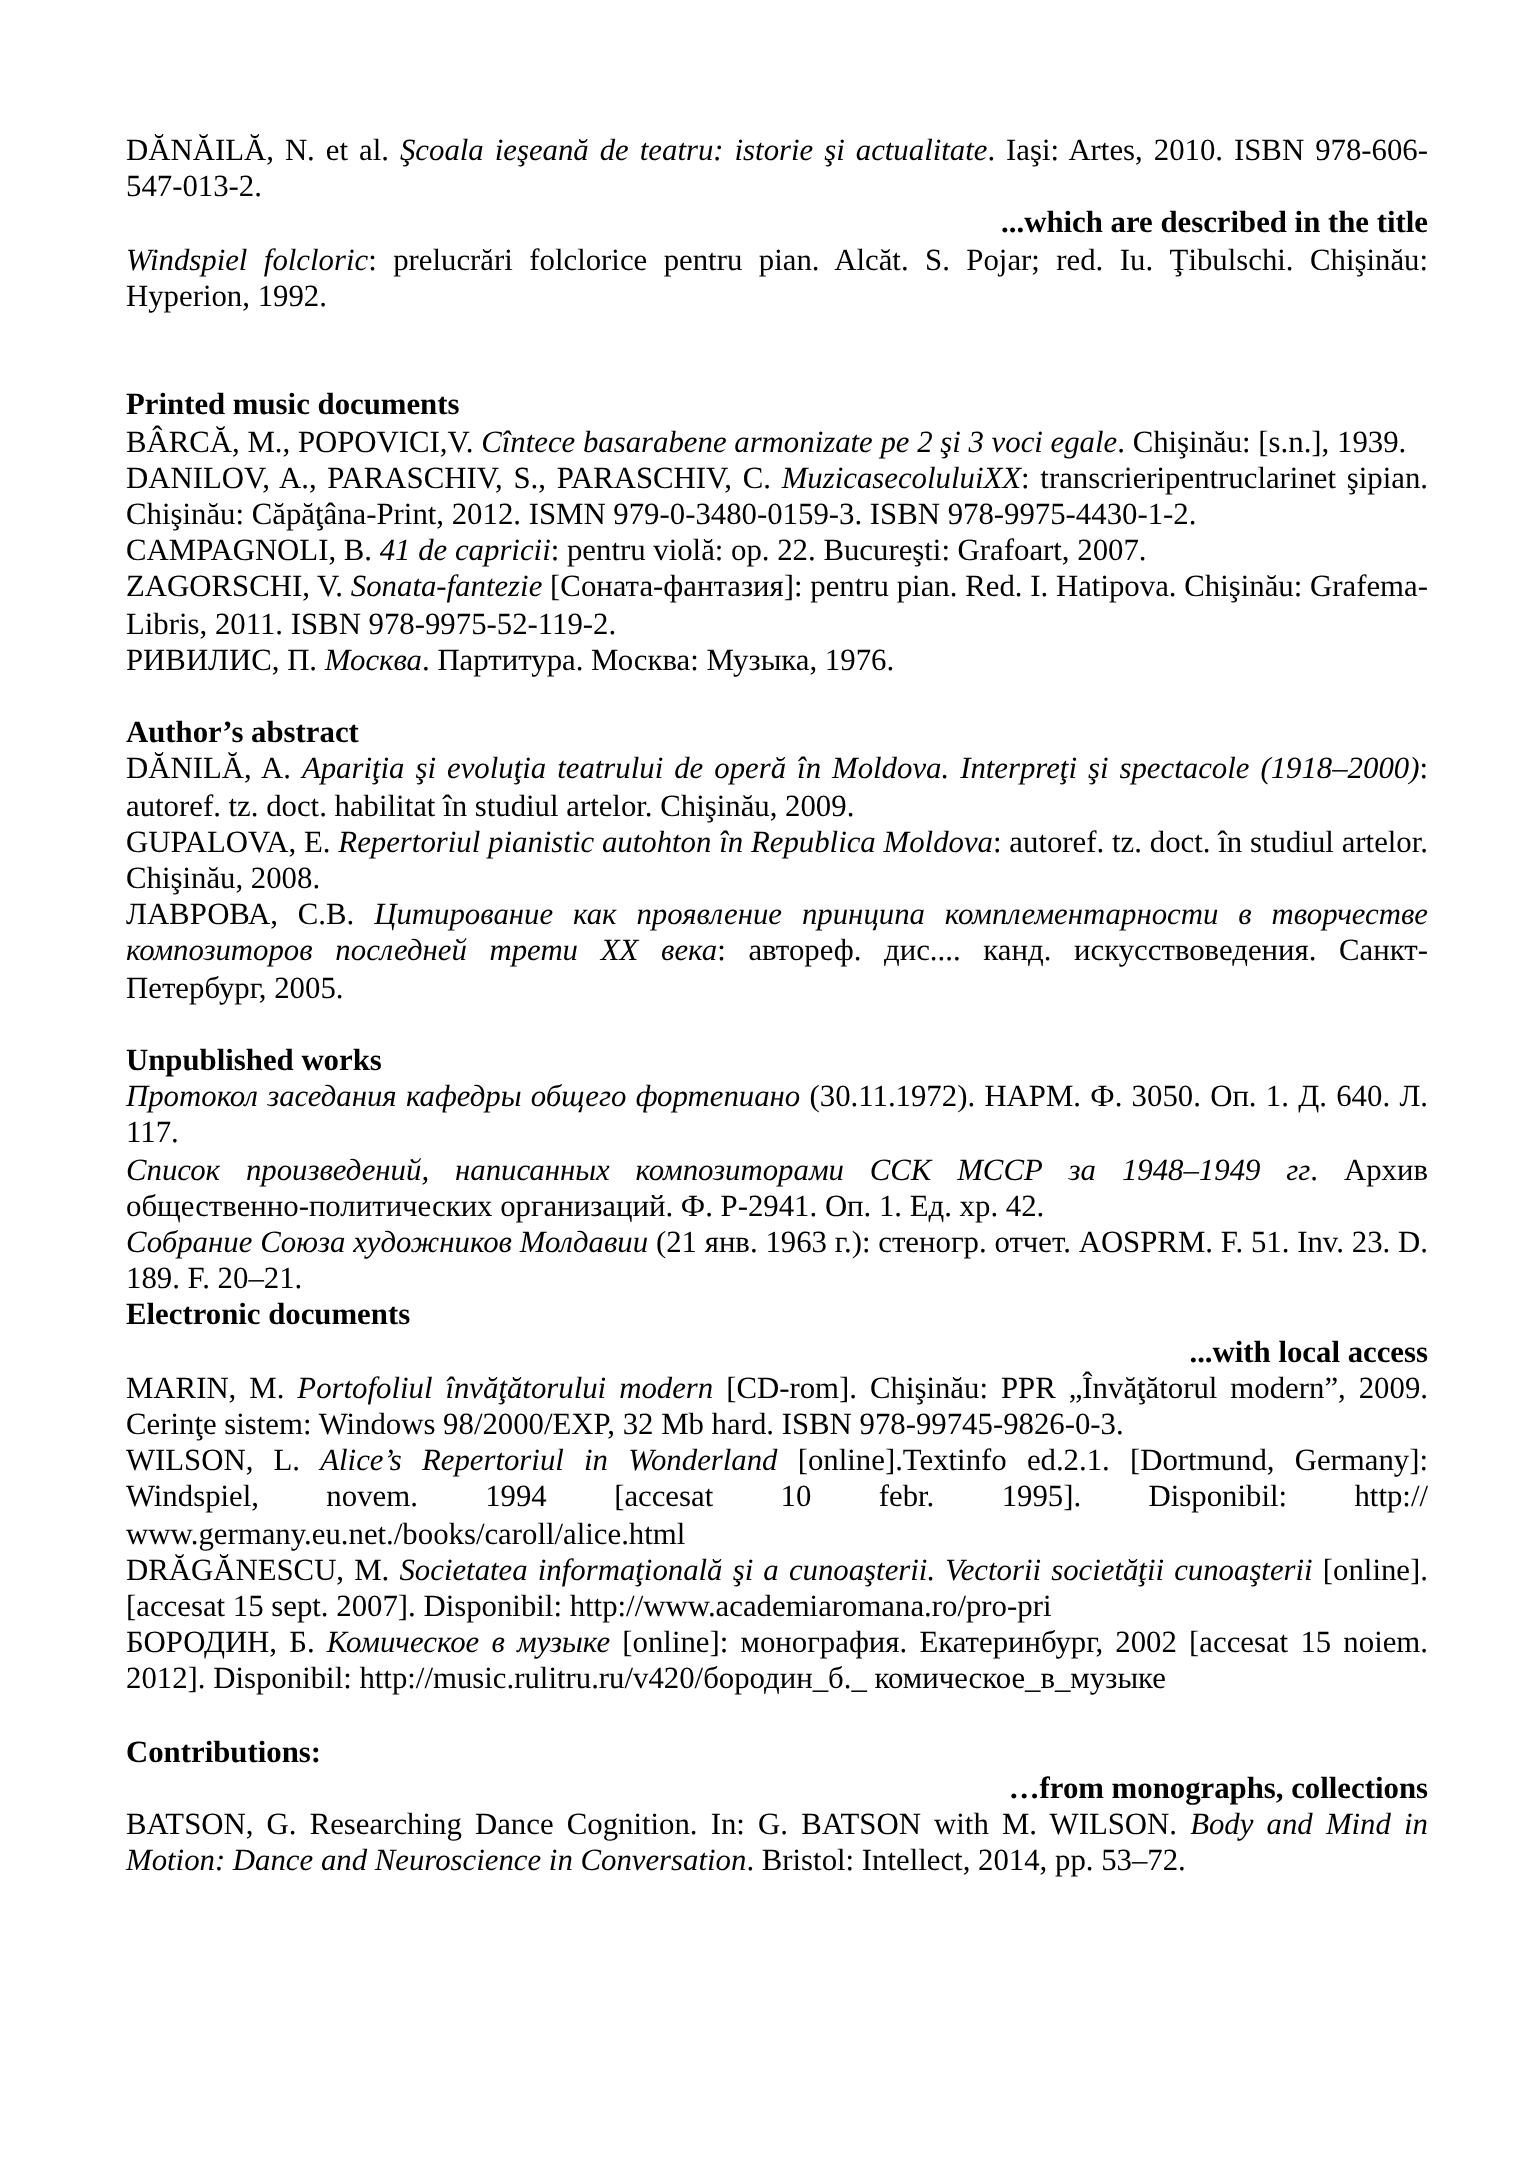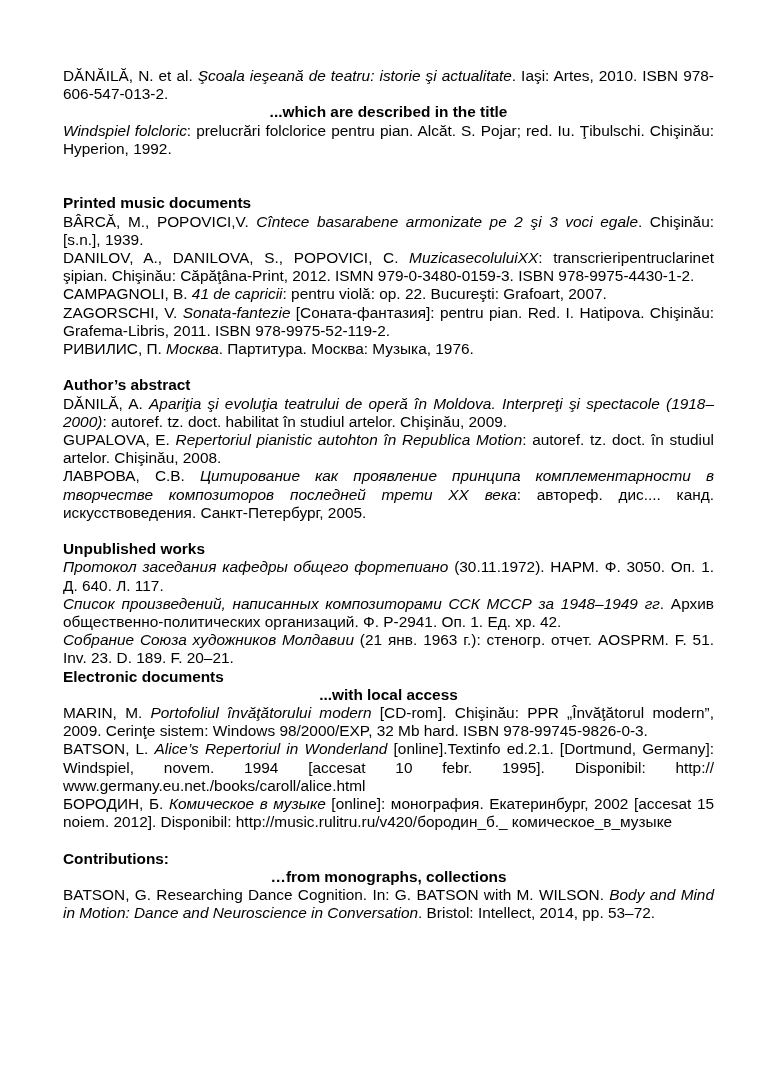--- a/index.html
+++ b/index.html
@@ -8,71 +8,72 @@
     background: #ffffff;
   }
   .page {
     position: relative;
     box-sizing: border-box;
     width: 764px;
     height: 1080px;
     background: #ffffff;
     color: #000000;
     padding: 67px 50px 20px 63px;
-    font-family: Liberation Sans, sans-serif;
+    font-family: Liberation Serif, serif;
     font-size: 15.4px;
     line-height: 18.2px;
     overflow: hidden;
   }
   .page p {
     margin: 0;
     padding: 0;
   }
   p.entry {
     text-align: justify;
     overflow-wrap: break-word;
   }
   p.heading {
     font-weight: 700;
   }
   p.subheading {
-    text-align: center;
+    text-align: right;
     font-weight: 700;
   }
   .indent { padding-left: 5px; }
   .spacer { height: 18.2px; }
   .i { font-style: italic; }
 </style>
 </head>
 <body>
 
 <main class="page">
     <p class="entry"><span>DĂNĂILĂ, N. et al. </span><span class="i">Şcoala ieşeană de teatru: istorie şi actualitate</span><span>. Iaşi: Artes, 2010. ISBN 978-606-547-013-2.</span></p>
     <p class="subheading"><span>...which are described in the title</span></p>
     <p class="entry"><span class="i">Windspiel folcloric</span><span>: prelucrări folclorice pentru pian. Alcăt. S. Pojar; red. Iu. Ţibulschi. Chişinău: Hyperion, 1992.</span></p>
     <div class="spacer"></div>
     <div class="spacer"></div>
     <p class="heading"><span>Printed music documents</span></p>
     <p class="entry"><span>BÂRCĂ, M., POPOVICI,V. </span><span class="i">Cîntece basarabene armonizate pe 2 şi 3 voci egale</span><span>. Chişinău: [s.n.], 1939.</span></p>
-    <p class="entry"><span>DANILOV, A., DANILOVA, S., POPOVICI, C. </span><span class="i">MuzicasecoluluiXX</span><span>: transcrieripentruclarinet şipian. Chişinău: Căpăţâna-Print, 2012. ISMN 979-0-3480-0159-3. ISBN 978-9975-4430-1-2.</span></p>
+    <p class="entry"><span>DANILOV, A., PARASCHIV, S., PARASCHIV, C. </span><span class="i">MuzicasecoluluiXX</span><span>: transcrieripentruclarinet şipian. Chişinău: Căpăţâna-Print, 2012. ISMN 979-0-3480-0159-3. ISBN 978-9975-4430-1-2.</span></p>
     <p class="entry"><span>CAMPAGNOLI, B. </span><span class="i">41 de capricii</span><span>: pentru violă: op. 22. Bucureşti: Grafoart, 2007.</span></p>
     <p class="entry"><span>ZAGORSCHI, V. </span><span class="i">Sonata-fantezie</span><span> [Соната-фантазия]: pentru pian. Red. I. Hatipova. Chişinău: Grafema-Libris, 2011. ISBN 978-9975-52-119-2.</span></p>
     <p class="entry"><span>РИВИЛИС, П. </span><span class="i">Москва</span><span>. Партитура. Москва: Музыка, 1976.</span></p>
     <div class="spacer"></div>
     <p class="heading"><span>Author’s abstract</span></p>
     <p class="entry"><span>DĂNILĂ, A. </span><span class="i">Apariţia şi evoluţia teatrului de operă în Moldova. Interpreţi şi spectacole (1918–2000)</span><span>: autoref. tz. doct. habilitat în studiul artelor. Chişinău, 2009.</span></p>
-    <p class="entry"><span>GUPALOVA, E. </span><span class="i">Repertoriul pianistic autohton în Republica Motion</span><span>: autoref. tz. doct. în studiul artelor. Chişinău, 2008.</span></p>
+    <p class="entry"><span>GUPALOVA, E. </span><span class="i">Repertoriul pianistic autohton în Republica Moldova</span><span>: autoref. tz. doct. în studiul artelor. Chişinău, 2008.</span></p>
     <p class="entry"><span>ЛАВРОВА, С.В. </span><span class="i">Цитирование как проявление принципа комплементарности в творчестве композиторов последней трети XX века</span><span>: автореф. дис.... канд. искусствоведения. Санкт-Петербург, 2005.</span></p>
     <div class="spacer"></div>
     <p class="heading"><span>Unpublished works</span></p>
     <p class="entry"><span class="i">Протокол заседания кафедры общего фортепиано</span><span> (30.11.1972). НАРМ. Ф. 3050. Оп. 1. Д. 640. Л. 117.</span></p>
     <p class="entry"><span class="i">Список произведений, написанных композиторами ССК МССР за 1948–1949 гг</span><span>. Архив общественно-политических организаций. Ф. Р-2941. Оп. 1. Ед. хр. 42.</span></p>
     <p class="entry"><span class="i">Собрание Союза художников Молдавии</span><span> (21 янв. 1963 г.): стеногр. отчет. AOSPRM. F. 51. Inv. 23. D. 189. F. 20–21.</span></p>
     <p class="heading"><span>Electronic documents</span></p>
     <p class="subheading indent"><span>...with local access</span></p>
     <p class="entry"><span>MARIN, M. </span><span class="i">Portofoliul învăţătorului modern</span><span> [CD-rom]. Chişinău: PPR „Învăţătorul modern”, 2009. Cerinţe sistem: Windows 98/2000/EXP, 32 Mb hard. ISBN 978-99745-9826-0-3.</span></p>
-    <p class="entry"><span>BATSON, L. </span><span class="i">Alice’s Repertoriul in Wonderland</span><span> [online].Textinfo ed.2.1. [Dortmund, Germany]: Windspiel, novem. 1994 [accesat 10 febr. 1995]. Disponibil: http://​www.germany.eu.net./books/caroll/alice.html</span></p>
+    <p class="entry"><span>WILSON, L. </span><span class="i">Alice’s Repertoriul in Wonderland</span><span> [online].Textinfo ed.2.1. [Dortmund, Germany]: Windspiel, novem. 1994 [accesat 10 febr. 1995]. Disponibil: http://​www.germany.eu.net./books/caroll/alice.html</span></p>
+    <p class="entry"><span>DRĂGĂNESCU, M. </span><span class="i">Societatea informaţională şi a cunoaşterii. Vectorii societăţii cunoaşterii</span><span> [online]. [accesat 15 sept. 2007]. Disponibil: http://www.academiaromana.ro/pro-pri</span></p>
     <p class="entry"><span>БОРОДИН, Б. </span><span class="i">Комическое в музыке</span><span> [online]: монография. Екатеринбург, 2002 [accesat 15 noiem. 2012]. Disponibil: http://music.rulitru.ru/v420/бородин_б._ комическое_в_музыке</span></p>
     <div class="spacer"></div>
     <p class="heading"><span>Contributions:</span></p>
     <p class="subheading"><span>…from monographs, collections</span></p>
     <p class="entry"><span>BATSON, G. Researching Dance Cognition. In: G. BATSON with M. WILSON. </span><span class="i">Body and Mind in Motion: Dance and Neuroscience in Conversation</span><span>. Bristol: Intellect, 2014, pp. 53–72.</span></p>
   </main>
 
 </body></html>

